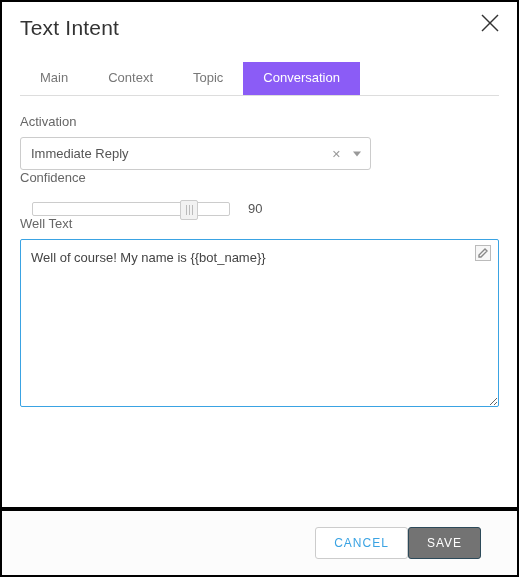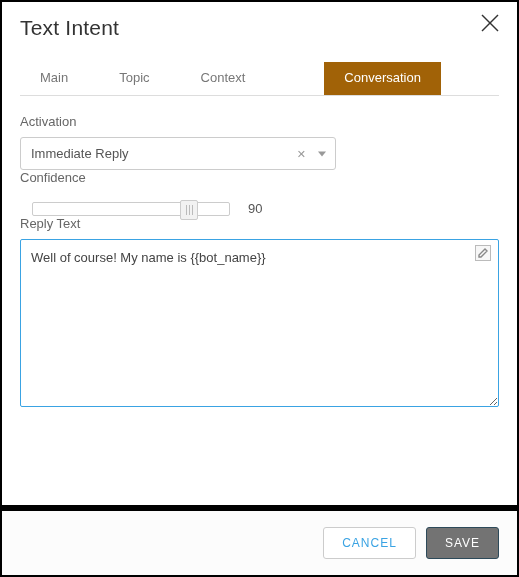--- a/index.html
+++ b/index.html
@@ -28,49 +28,48 @@
     .close-icon {
       width: 18px;
       height: 18px;
       cursor: pointer;
       stroke: #333;
       stroke-width: 1.5;
       margin-top: -2px;
     }
     .tabs {
       display: flex;
-      gap: 11px;
+      gap: 0;
       border-bottom: 1px solid #ddd;
       margin: 22px 18px 0 18px;
     }
     .tab {
       padding: 8px 20px;
       font-size: 13px;
       color: #777;
       cursor: pointer;
       border-bottom: 2px solid transparent;
     }
     .tab.active {
-      background: #a16207;
+      background: #8b5cf6;
       color: #fff;
-      margin-left: 48px;
     }
     .content {
       padding: 14px 18px 0 18px;
       flex: 1;
     }
     .field-label {
       font-size: 13px;
       color: #666;
       margin-bottom: 8px;
     }
     .field-label:first-child { margin-top: 4px;}
     .select-wrap {
       position: relative;
-      width: 316px;
+      width: 351px;
     }
     .select-display {
       width: 100%;
       border: 1px solid #ccc;
       border-radius: 3px;
       padding: 8px 48px 8px 10px;
       font-size: 13px;
       color: #555;
       background: #fff;
       cursor: pointer;
@@ -155,25 +154,24 @@
       right: 8px;
       width: 16px;
       height: 16px;
       border: 1px solid #bbb;
       background: #f7f7f7;
       cursor: pointer;
       display:flex;align-items:center;justify-content:center;
     }
     .edit-icon svg { width:10px;height:10px;stroke:#888;fill:none;stroke-width:1.4;}
     .footer {
-      border-top: 6px solid #000000;
-      padding: 16px 18px;
+      border-top: 4px solid #000000;
+      padding: 16px 36px;
       display: flex;
       justify-content: flex-end;
-      gap: 10px;
       background: #fcfcfc;
     }
     .btn {
       padding: 8px 18px;
       font-size: 12px;
       letter-spacing: 1px;
       border-radius: 3px;
       cursor: pointer;
       font-weight: 500;
     }
@@ -194,43 +192,43 @@
 <div class="header">
   <div class="title">Text Intent</div>
   <svg class="close-icon" viewBox="0 0 18 18">
     <line x1="1" y1="1" x2="17" y2="17"></line>
     <line x1="17" y1="1" x2="1" y2="17"></line>
   </svg>
 </div>
 
 <div class="tabs">
   <div class="tab">Main</div>
+  <div class="tab">Context</div>
   <div class="tab">Topic</div>
-  <div class="tab">Context</div>
   <div class="tab active">Conversation</div>
 </div>
 
 <div class="content">
 
   <div class="field-label">Activation</div>
   <div class="select-wrap">
     <div class="select-display">Immediate Reply</div>
     <span class="select-clear">✕</span>
     <span class="select-caret"></span>
   </div>
 
   <div class="field-label">Confidence</div>
   <div class="slider-row">
     <div class="slider-track">
       <div class="slider-thumb"></div>
     </div>
     <div class="slider-value">90</div>
   </div>
 
-  <div class="field-label">Reply Text</div>
+  <div class="field-label">Well Text</div>
   <div class="textarea-wrap">
     <textarea class="reply-textarea" style="">Well of course! My name is {{bot_name}}</textarea>
     <div class="edit-icon">
       <svg viewBox="0 0 10 10">
           <path d="M1 9 L1 7 L7 1 L9 3 L3 9 Z"></path>
         </svg>
     </div>
   </div>
 
 </div>

